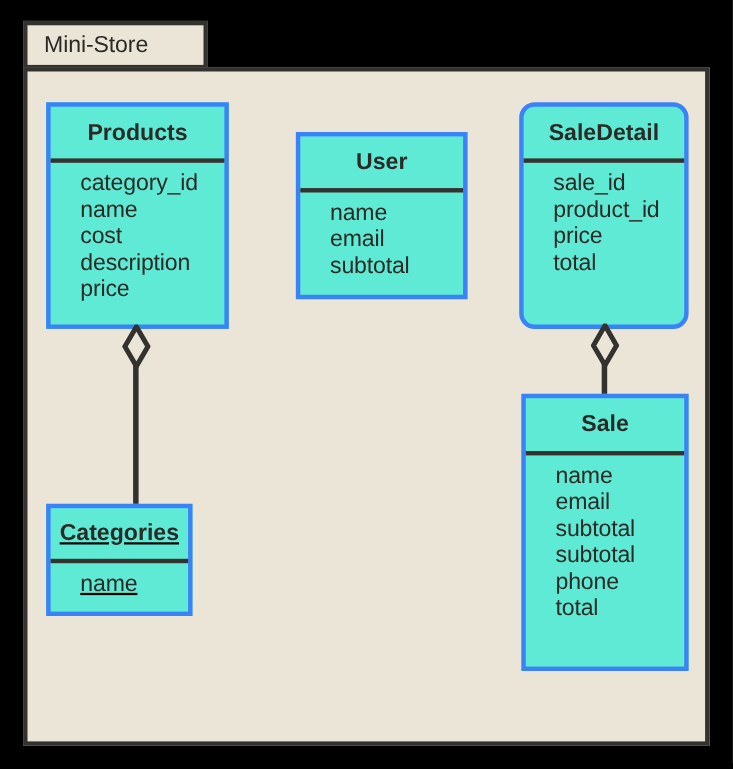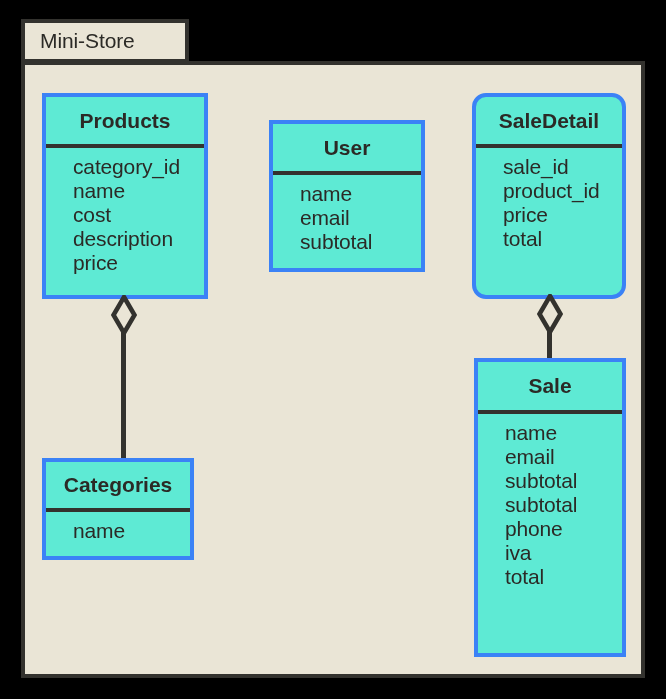--- a/index.html
+++ b/index.html
@@ -83,23 +83,23 @@
     letter-spacing: -0.15px;
   }
 
   
   #class-products      { left: 42px;  top: 93px;  width: 166px; height: 206px; }
   #class-products .umlclass-name { height: 47px; }
   #class-user          { left: 269px; top: 120px; width: 156px; height: 152px; }
   #class-user .umlclass-name { height: 47px; }
   #class-saledetail    { left: 472px; top: 93px;  width: 154px; height: 206px; border-radius: 14px; }
   #class-saledetail .umlclass-name { height: 47px; }
-  #class-categories    { left: 42px;  top: 458px; width: 152px; height: 102px; }
+  #class-categories    { left: 42px;  top: 458px; width: 133px; height: 102px; text-decoration: underline; }
   #class-categories .umlclass-name { height: 46px; }
-  #class-sale          { left: 474px; top: 358px; width: 152px; height: 299px; }
+  #class-sale          { left: 474px; top: 358px; width: 152px; height: 252px; }
   #class-sale .umlclass-name { height: 48px; }
 
   
   .link-line {
     position: absolute;
     background: #33322E;
     z-index: 2;
   }
   .diamond {
     position: absolute;
@@ -169,18 +169,17 @@
 
   <div class="umlclass" id="class-sale">
     <div class="umlclass-name">Sale</div>
     <div class="umlclass-sep"></div>
     <div class="umlclass-attrs">
       <div class="attr">name</div>
       <div class="attr">email</div>
       <div class="attr">subtotal</div>
       <div class="attr">subtotal</div>
       <div class="attr">phone</div>
-      <div class="attr">iva</div>
       <div class="attr">total</div>
     </div>
   </div>
 
 </div>
 
 </body></html>

